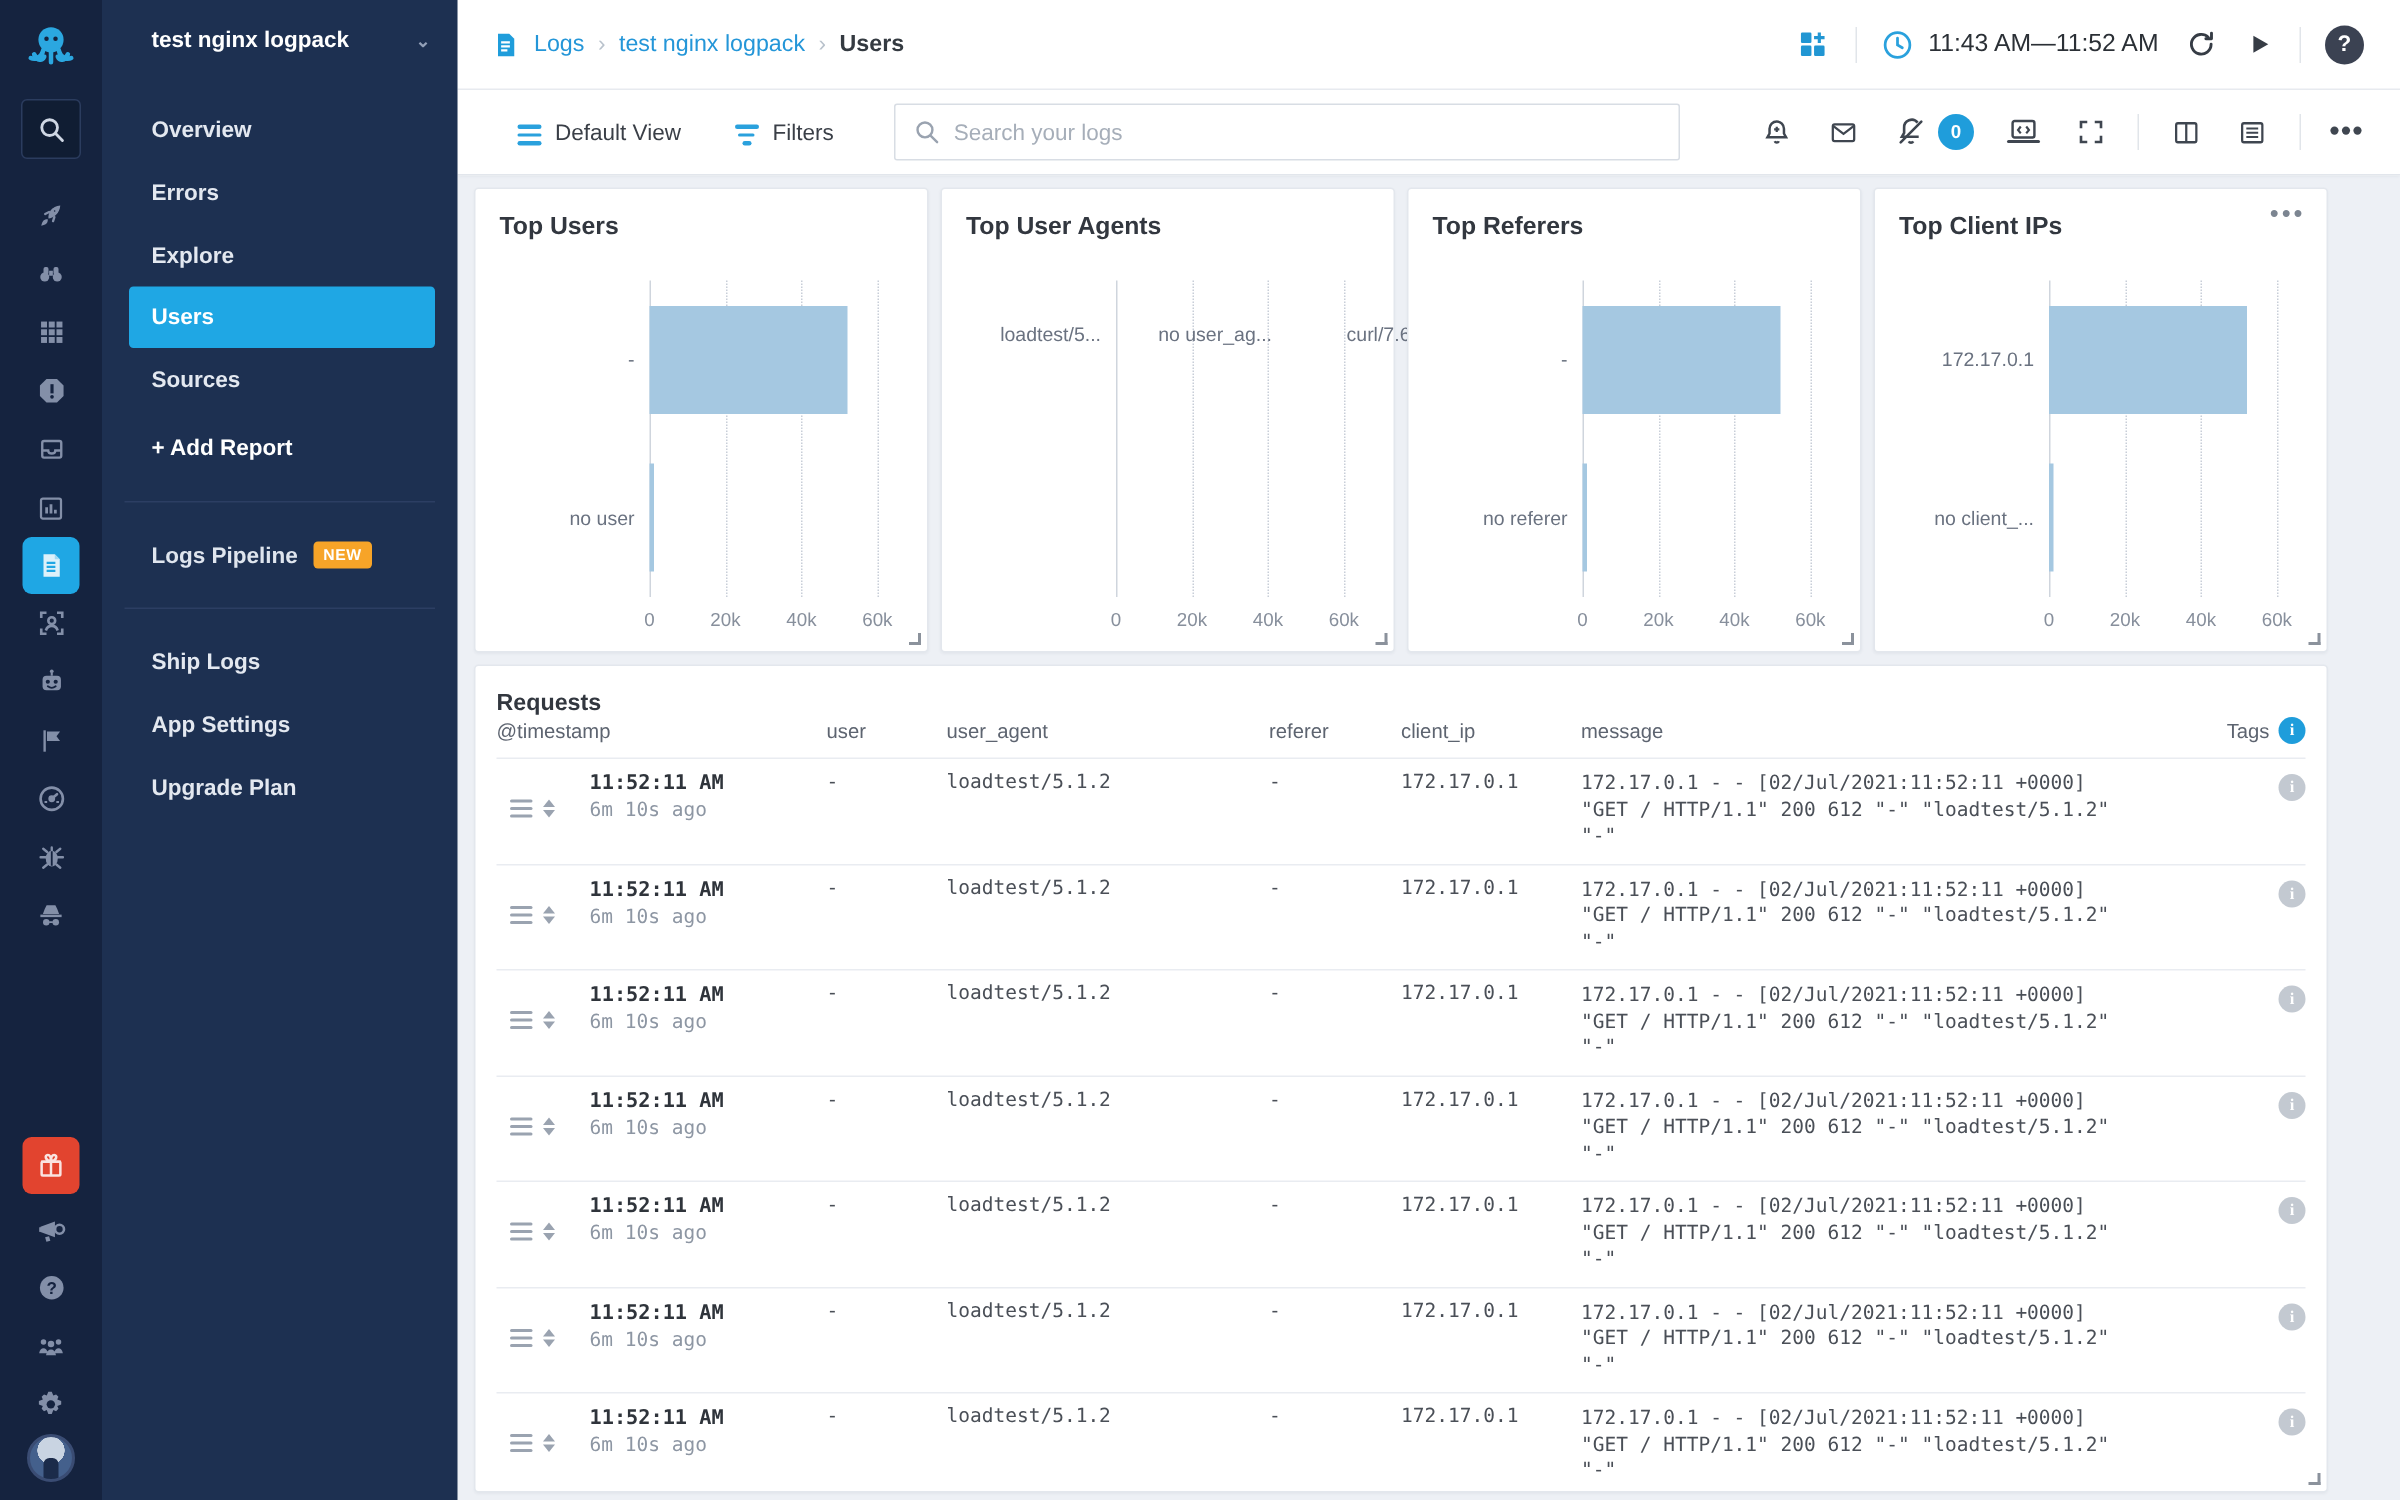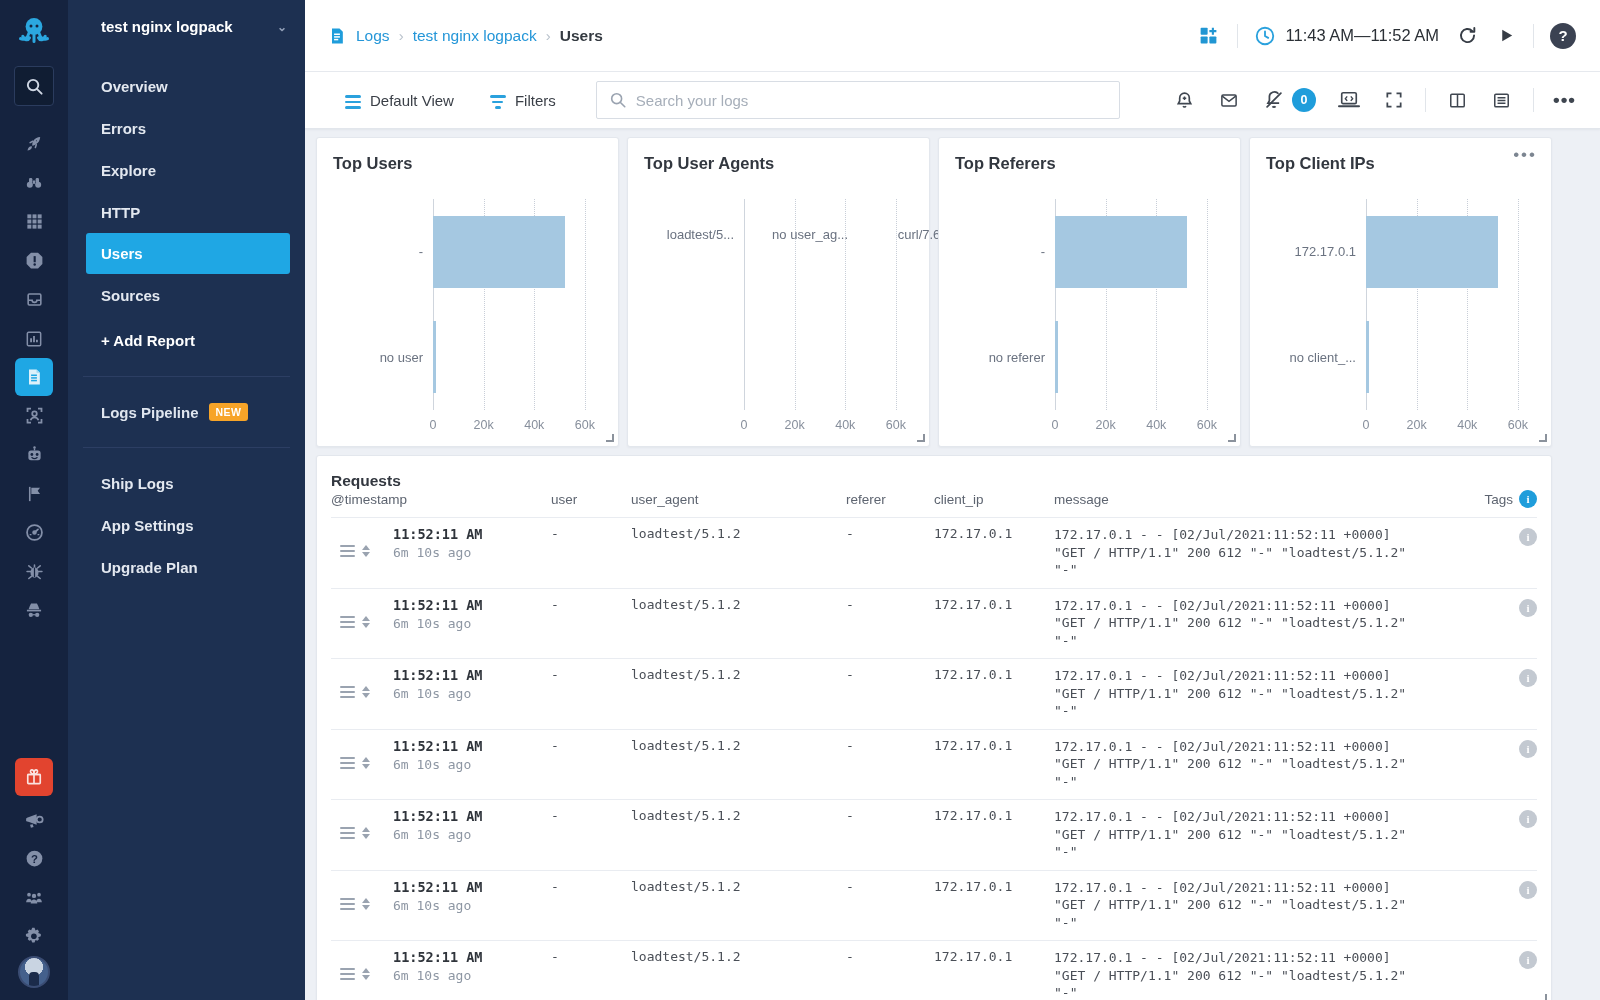--- a/index.html
+++ b/index.html
@@ -25,21 +25,21 @@
   .sb-nav { margin-top:30px; }
   .sb-item { height:42px; display:flex; align-items:center; padding-left:33px; font-size:15px; font-weight:600; color:#e3e8f0; cursor:pointer; }
   .sb-item.active { background:#1fa7e4; color:#fff; margin:0 15px 0 18px; padding-left:15px; border-radius:3px; height:41px; }
   .sb-add { height:44px; display:flex; align-items:center; padding-left:33px; font-size:15px; font-weight:700; color:#fff; cursor:pointer; margin-top:2px; }
   .sb-div { height:1px; background:#2c3e63; margin:14px 15px 14px 15px; }
   .sb-pipeline { height:42px; display:flex; align-items:center; padding-left:33px; font-size:15px; font-weight:600; cursor:pointer; }
   .badge-new { margin-left:10px; background:#f7a428; color:#fff; font-size:10.5px; font-weight:700; padding:3px 7px; border-radius:3px; letter-spacing:.4px; }
 
   
   .main { flex:1; display:flex; flex-direction:column; min-width:0; }
-  .topbar { height:72px; background:#fff; border-bottom:1px solid #e7eaef; display:flex; align-items:center; padding:0 24px 0 22px; flex-shrink:0; }
+  .topbar { height:60px; background:#fff; border-bottom:1px solid #e7eaef; display:flex; align-items:center; padding:0 24px 0 22px; flex-shrink:0; }
   .crumb { display:flex; align-items:center; gap:9px; font-size:15.5px; }
   .crumb a { color:#2496d8; text-decoration:none; cursor:pointer; }
   .crumb .sep { color:#b9c2cc; font-size:15px; }
   .crumb .current { color:#343a41; font-weight:600; }
   .topbar-right { margin-left:auto; display:flex; align-items:center; gap:16px; }
   .vsep { width:1px; height:24px; background:#e1e5ea; }
   .time-range { display:flex; align-items:center; gap:10px; font-size:16.5px; font-weight:500; color:#2b3036; cursor:pointer; }
   .icon-btn { background:none; border:none; cursor:pointer; display:flex; align-items:center; justify-content:center; padding:2px; }
   .help-circle { width:26px; height:26px; border-radius:50%; background:#3b4252; color:#fff; font-size:15px; font-weight:700; display:flex; align-items:center; justify-content:center; cursor:pointer; }
 
@@ -270,21 +270,20 @@
       <span>test nginx logpack</span>
       <span class="chev">⌄</span>
     </div>
     <div class="sb-nav">
   <div class="sb-item">Overview</div>
 
   <div class="sb-item">Errors</div>
 
   <div class="sb-item">Explore</div>
 
-  <div class="sb-item">HTTP</div>
 
   <div class="sb-item active">Users</div>
 
   <div class="sb-item">Sources</div>
 </div>
     <div class="sb-add">+ Add Report</div>
     <div class="sb-div"></div>
     <div class="sb-pipeline">
       <span>Logs Pipeline</span>
       <span class="badge-new">NEW</span>

